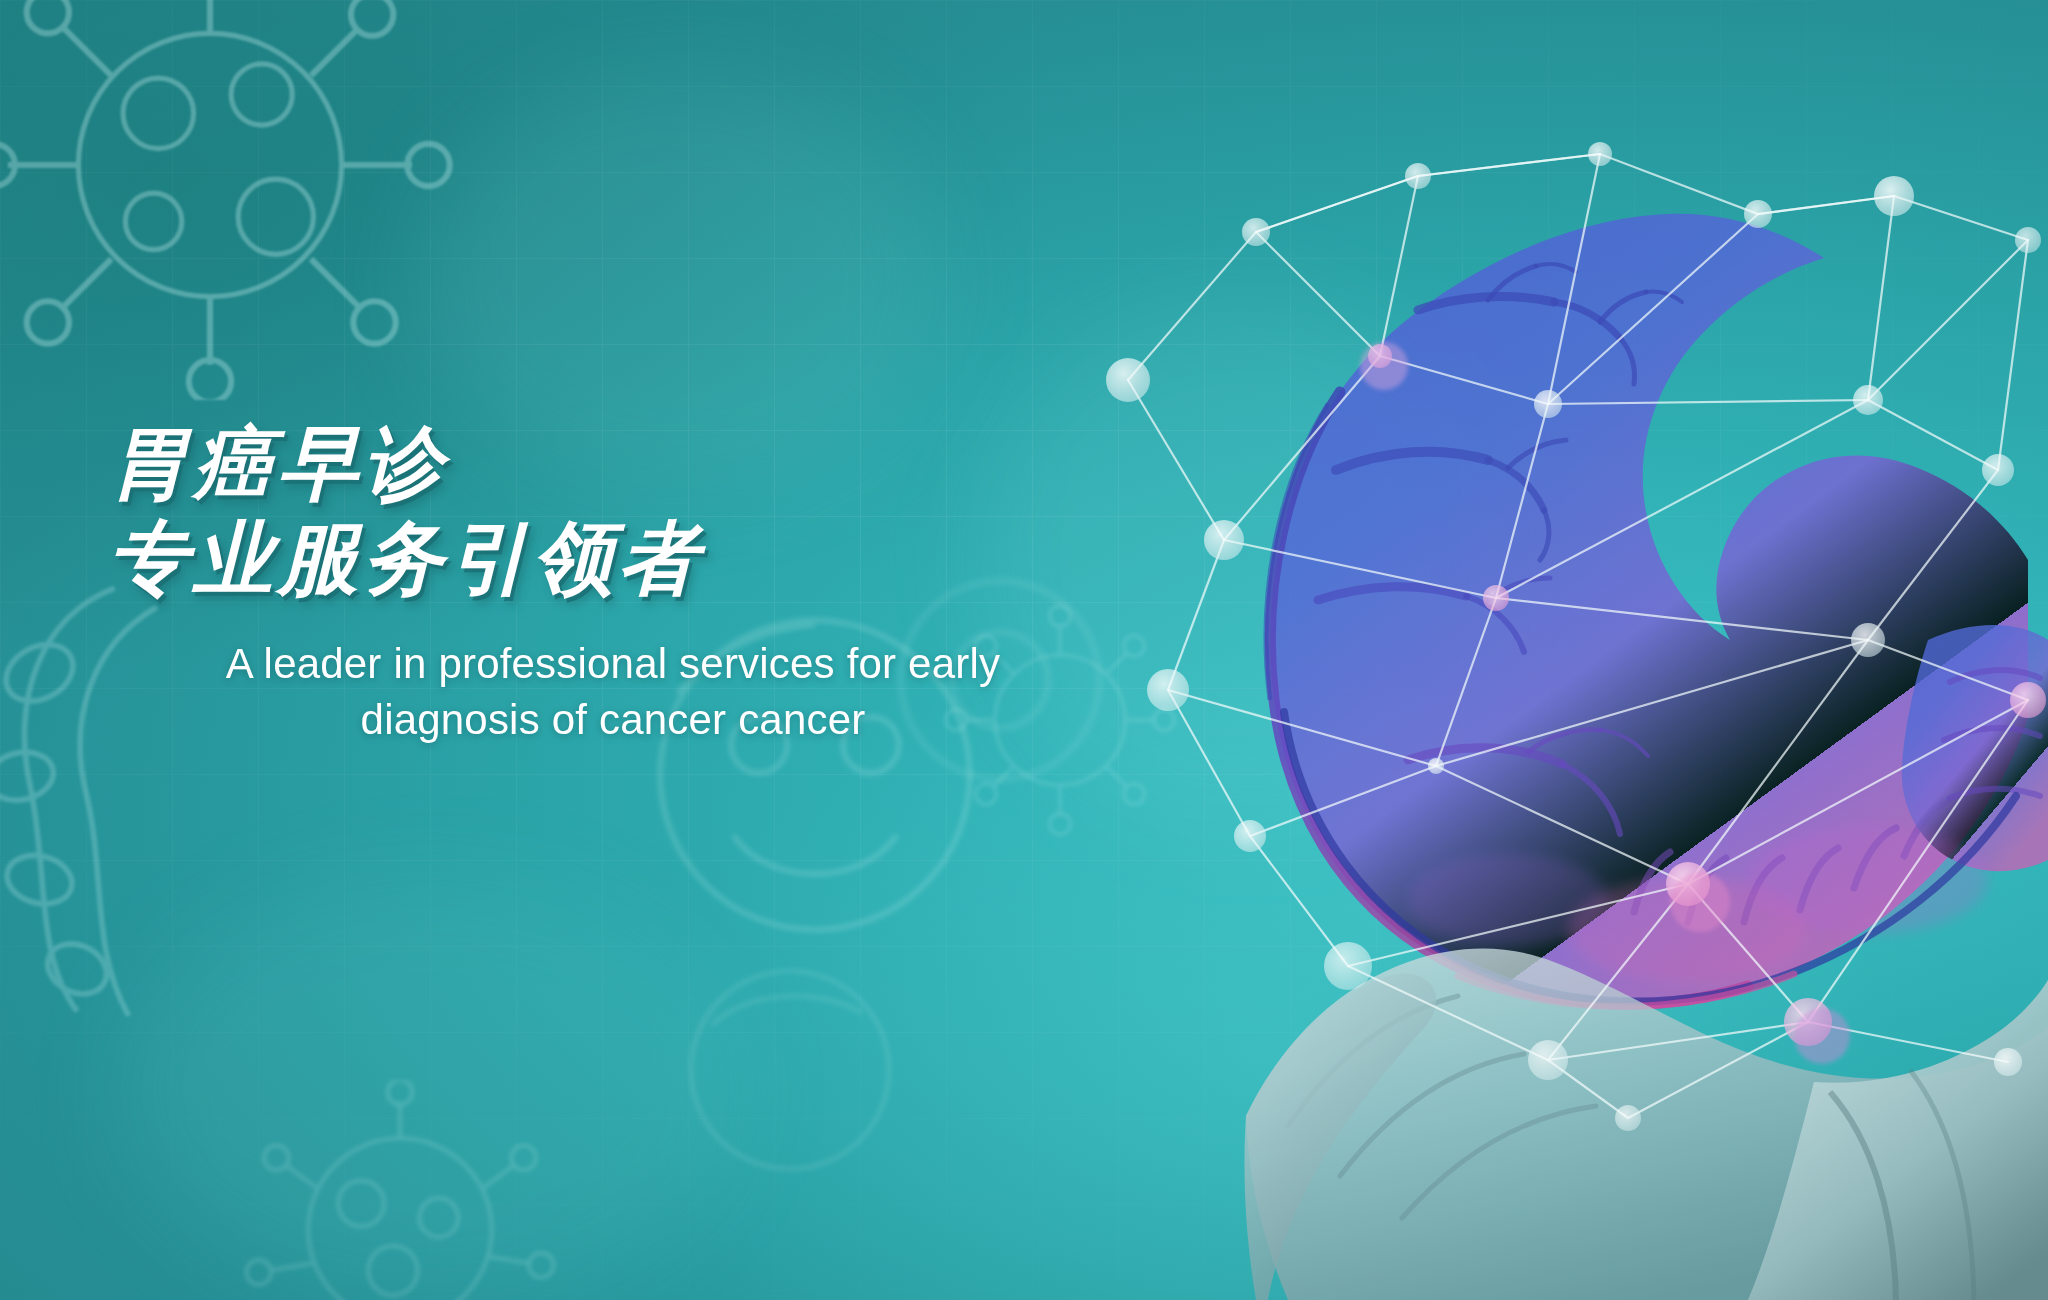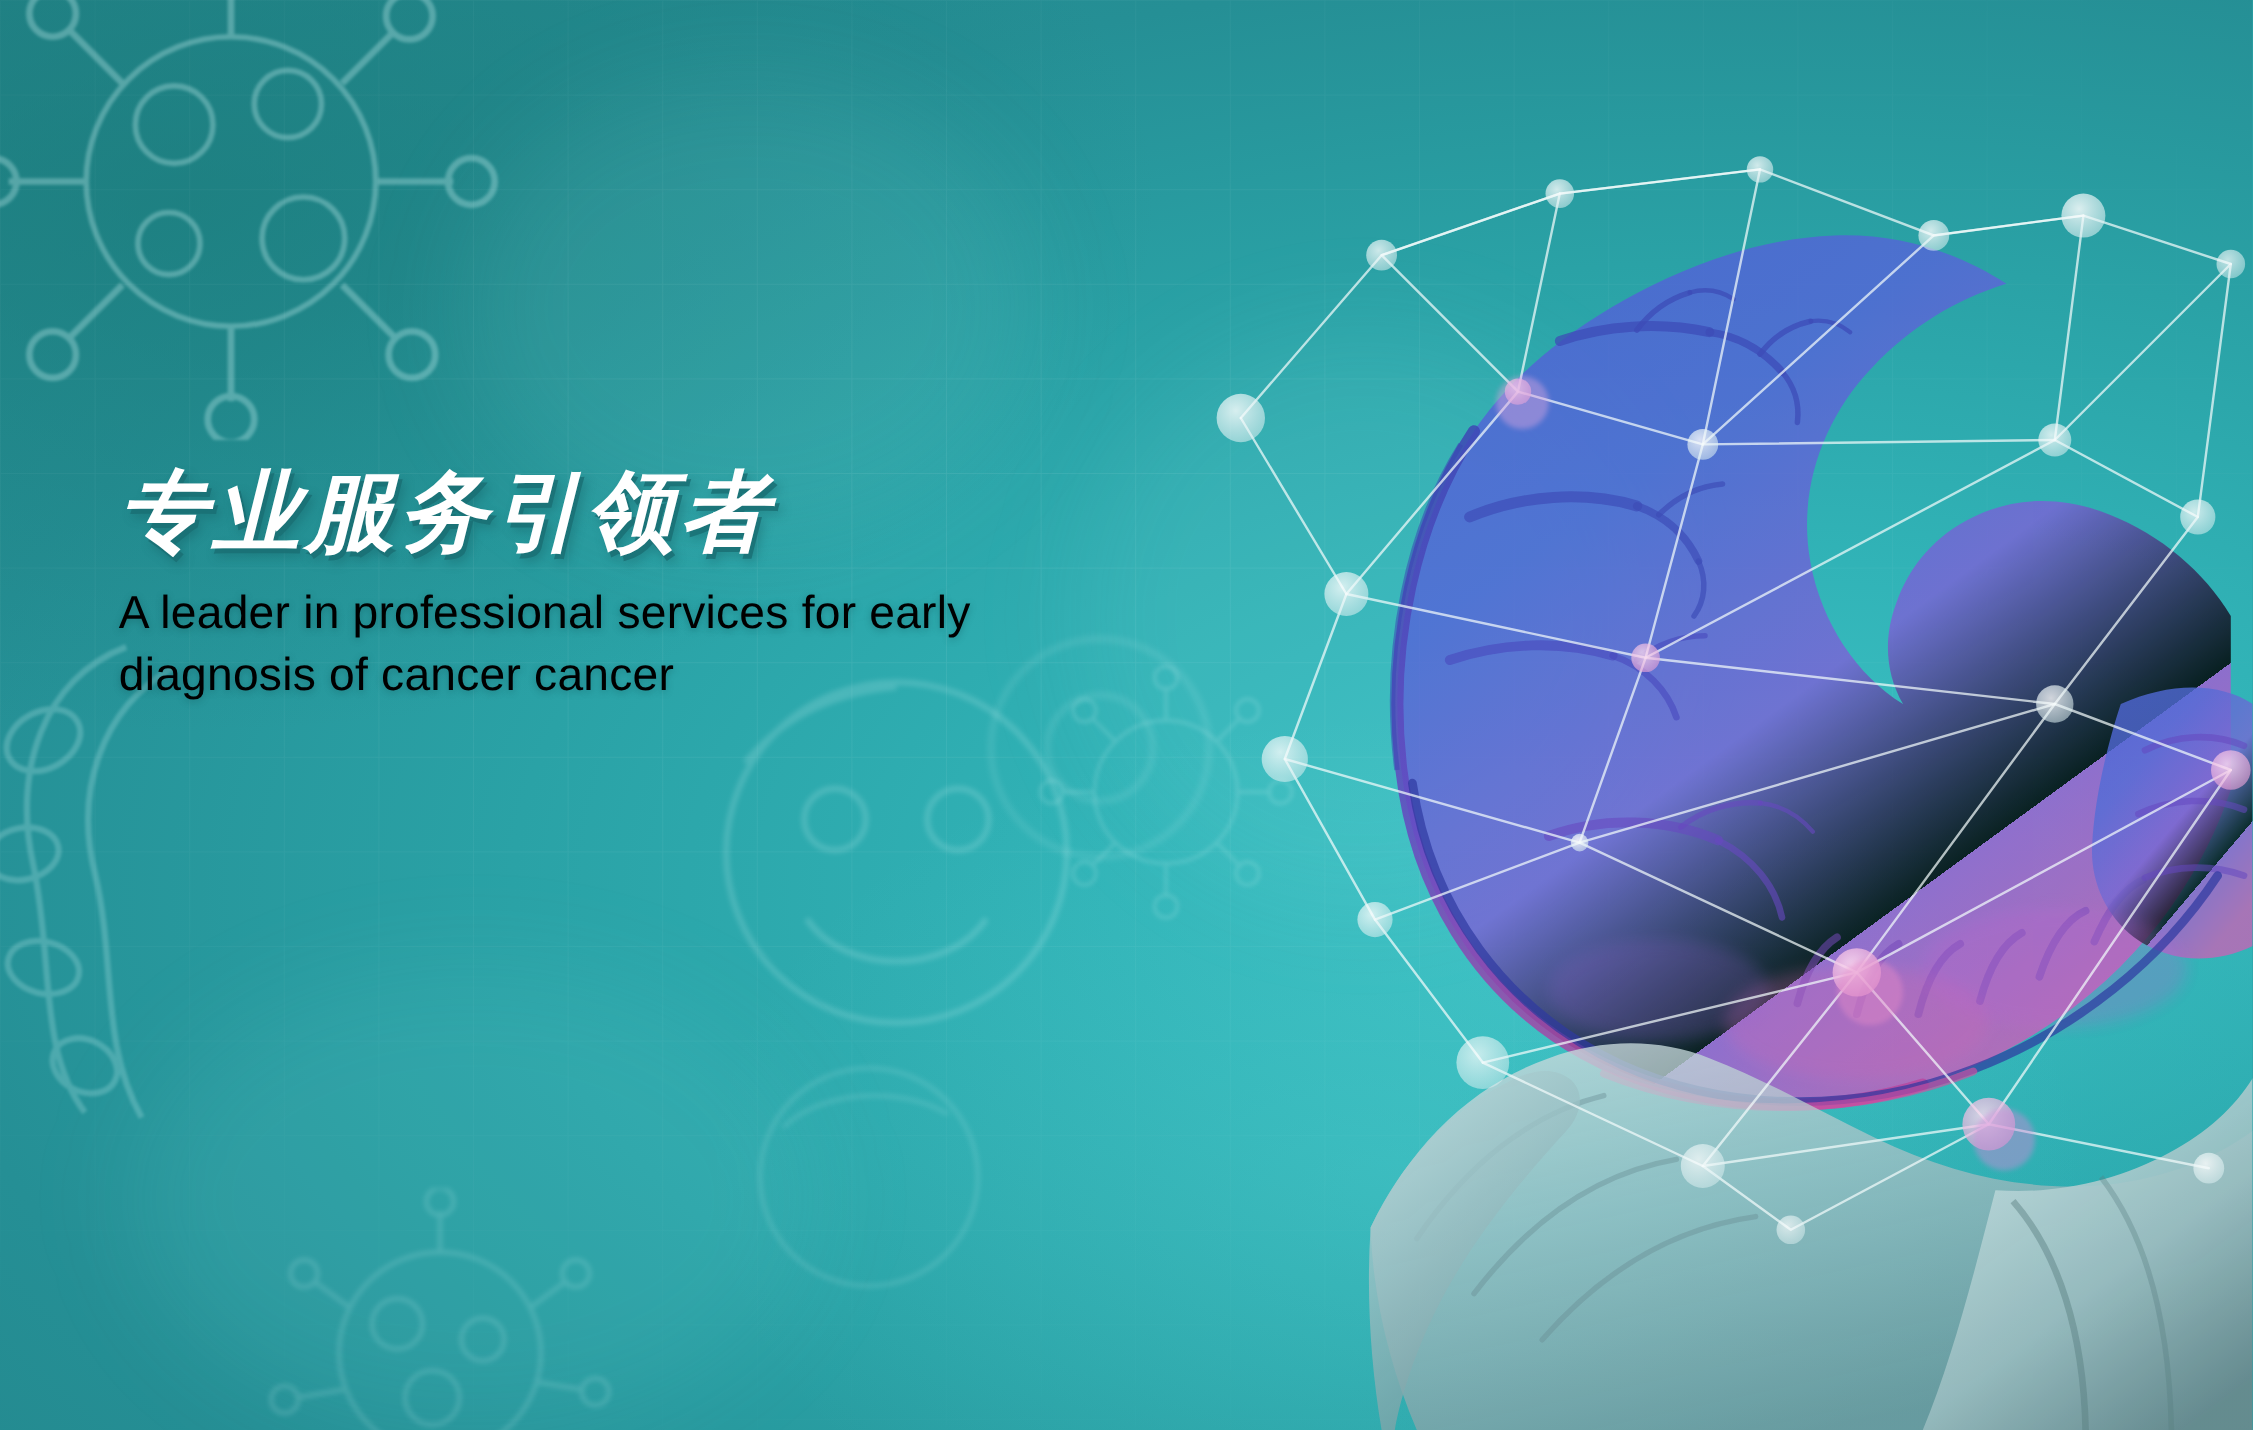--- a/index.html
+++ b/index.html
@@ -95,29 +95,30 @@
     letter-spacing: 5px;
     margin: 0;
     text-shadow:
       3px 4px 0 rgba(26,112,116,0.85),
       5px 7px 10px rgba(18,86,90,0.40);
     white-space: nowrap;
   }
   .headline-line2 { margin-top: 2px; }
 
   .subhead {
-    margin: 16px 0 0 0;
+    margin: 30px 0 0 0;
     font-family: "Liberation Sans", sans-serif;
     font-weight: 400;
-    color: #000000;
+    color: #ffffff;
     font-size: 42px;
     line-height: 1.34;
     letter-spacing: .2px;
     max-width: 1010px;
     text-shadow: 0 2px 7px rgba(16,80,84,0.40);
+    text-align: center;
   }
   .subhead .sub-line { display: block; }
 
   
   .art {
     position: absolute;
     right: 0;
     top: 0;
     width: 1060px;
     height: 1300px;
@@ -243,20 +244,21 @@
 
     <svg class="vg7" viewBox="0 0 200 200">
       <g fill="none" stroke="#dffcfc" stroke-width="2.8">
         <circle cx="100" cy="100" r="66"></circle>
         <path d="M48 70 C70 48 118 44 148 62"></path>
       </g>
     </svg>
   </div>
 
   <div class="copy">
+    <div class="headline">胃癌早诊</div>
     <div class="headline headline-line2">专业服务引领者</div>
 
     <p class="subhead">
       <span class="sub-line">A leader in professional services for early</span>
       <span class="sub-line">diagnosis of cancer cancer</span>
     </p>
   </div>
 
   <div class="art">
     <svg viewBox="0 0 1060 1300" preserveAspectRatio="xMidYMid slice">

